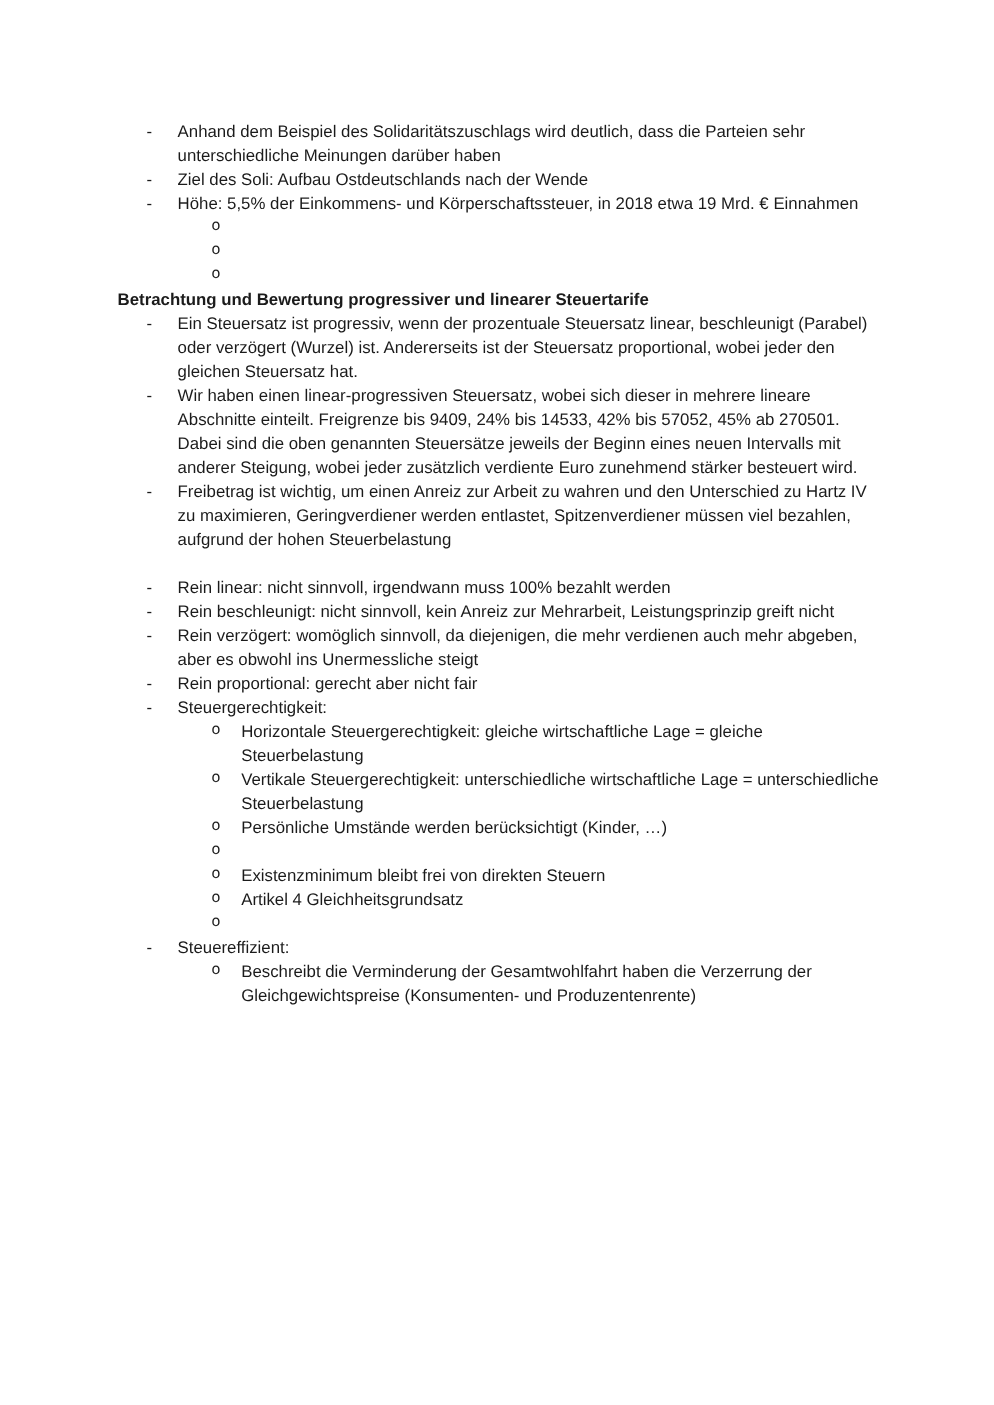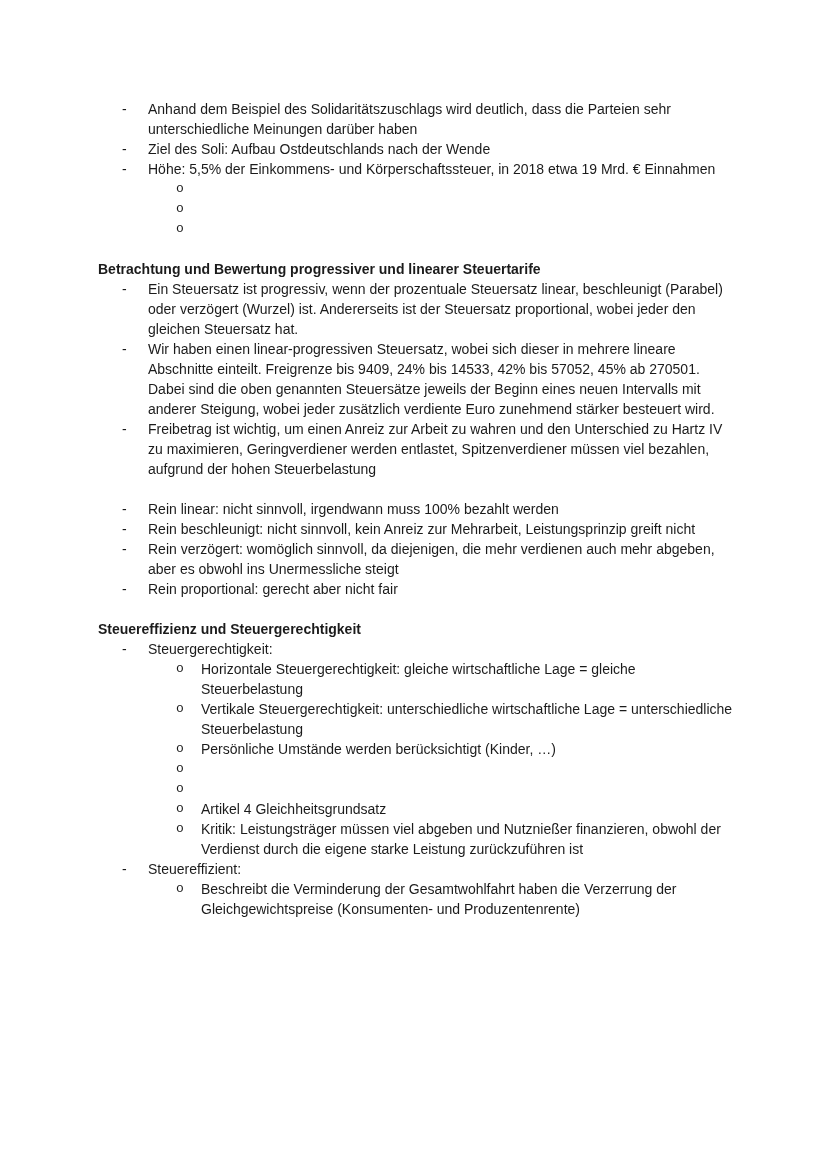--- a/index.html
+++ b/index.html
@@ -16,21 +16,20 @@
     height: 1171px;
     background: #ffffff;
     color: #1b1b1b;
     padding: 99px 90px 0 98px;
     font-size: 14px;
     line-height: 20px;
   }
   .doc-body { width: 100%; }
   .heading {
     font-weight: bold;
-    margin-top: 20px;
   }
   .bullet {
     display: flex;
     align-items: flex-start;
   }
   .bullet .marker {
     flex: 0 0 auto;
     white-space: pre;
   }
   .bullet .text { flex: 1 1 auto; }
@@ -93,21 +92,20 @@
         <span class="text">Rein beschleunigt: nicht sinnvoll, kein Anreiz zur Mehrarbeit, Leistungsprinzip greift nicht</span>
       </div>
       <div class="bullet level1">
         <span class="marker">-</span>
         <span class="text">Rein verzögert: womöglich sinnvoll, da diejenigen, die mehr verdienen auch mehr abgeben, aber es obwohl ins Unermessliche steigt</span>
       </div>
       <div class="bullet level1">
         <span class="marker">-</span>
         <span class="text">Rein proportional: gerecht aber nicht fair</span>
       </div>
-      <div class="heading">Steuereffizienz und Steuergerechtigkeit</div>
       <div class="bullet level1">
         <span class="marker">-</span>
         <span class="text">Steuergerechtigkeit:</span>
       </div>
       <div class="bullet level2">
         <span class="marker">o</span>
         <span class="text">Horizontale Steuergerechtigkeit: gleiche wirtschaftliche Lage = gleiche Steuerbelastung</span>
       </div>
       <div class="bullet level2">
         <span class="marker">o</span>
@@ -115,28 +113,28 @@
       </div>
       <div class="bullet level2">
         <span class="marker">o</span>
         <span class="text">Persönliche Umstände werden berücksichtigt (Kinder, …)</span>
       </div>
       <div class="bullet level2">
         <span class="marker">o</span>
       </div>
       <div class="bullet level2">
         <span class="marker">o</span>
+        <span class="text">Existenzminimum bleibt frei von direkten Steuern</span>
       </div>
       <div class="bullet level2">
         <span class="marker">o</span>
         <span class="text">Artikel 4 Gleichheitsgrundsatz</span>
       </div>
       <div class="bullet level2">
         <span class="marker">o</span>
-        <span class="text">Kritik: Leistungsträger müssen viel abgeben und Nutznießer finanzieren, obwohl der Verdienst durch die eigene starke Leistung zurückzuführen ist</span>
       </div>
       <div class="bullet level1">
         <span class="marker">-</span>
         <span class="text">Steuereffizient:</span>
       </div>
       <div class="bullet level2">
         <span class="marker">o</span>
         <span class="text">Beschreibt die Verminderung der Gesamtwohlfahrt haben die Verzerrung der Gleichgewichtspreise (Konsumenten- und Produzentenrente)</span>
       </div>
     </div>

